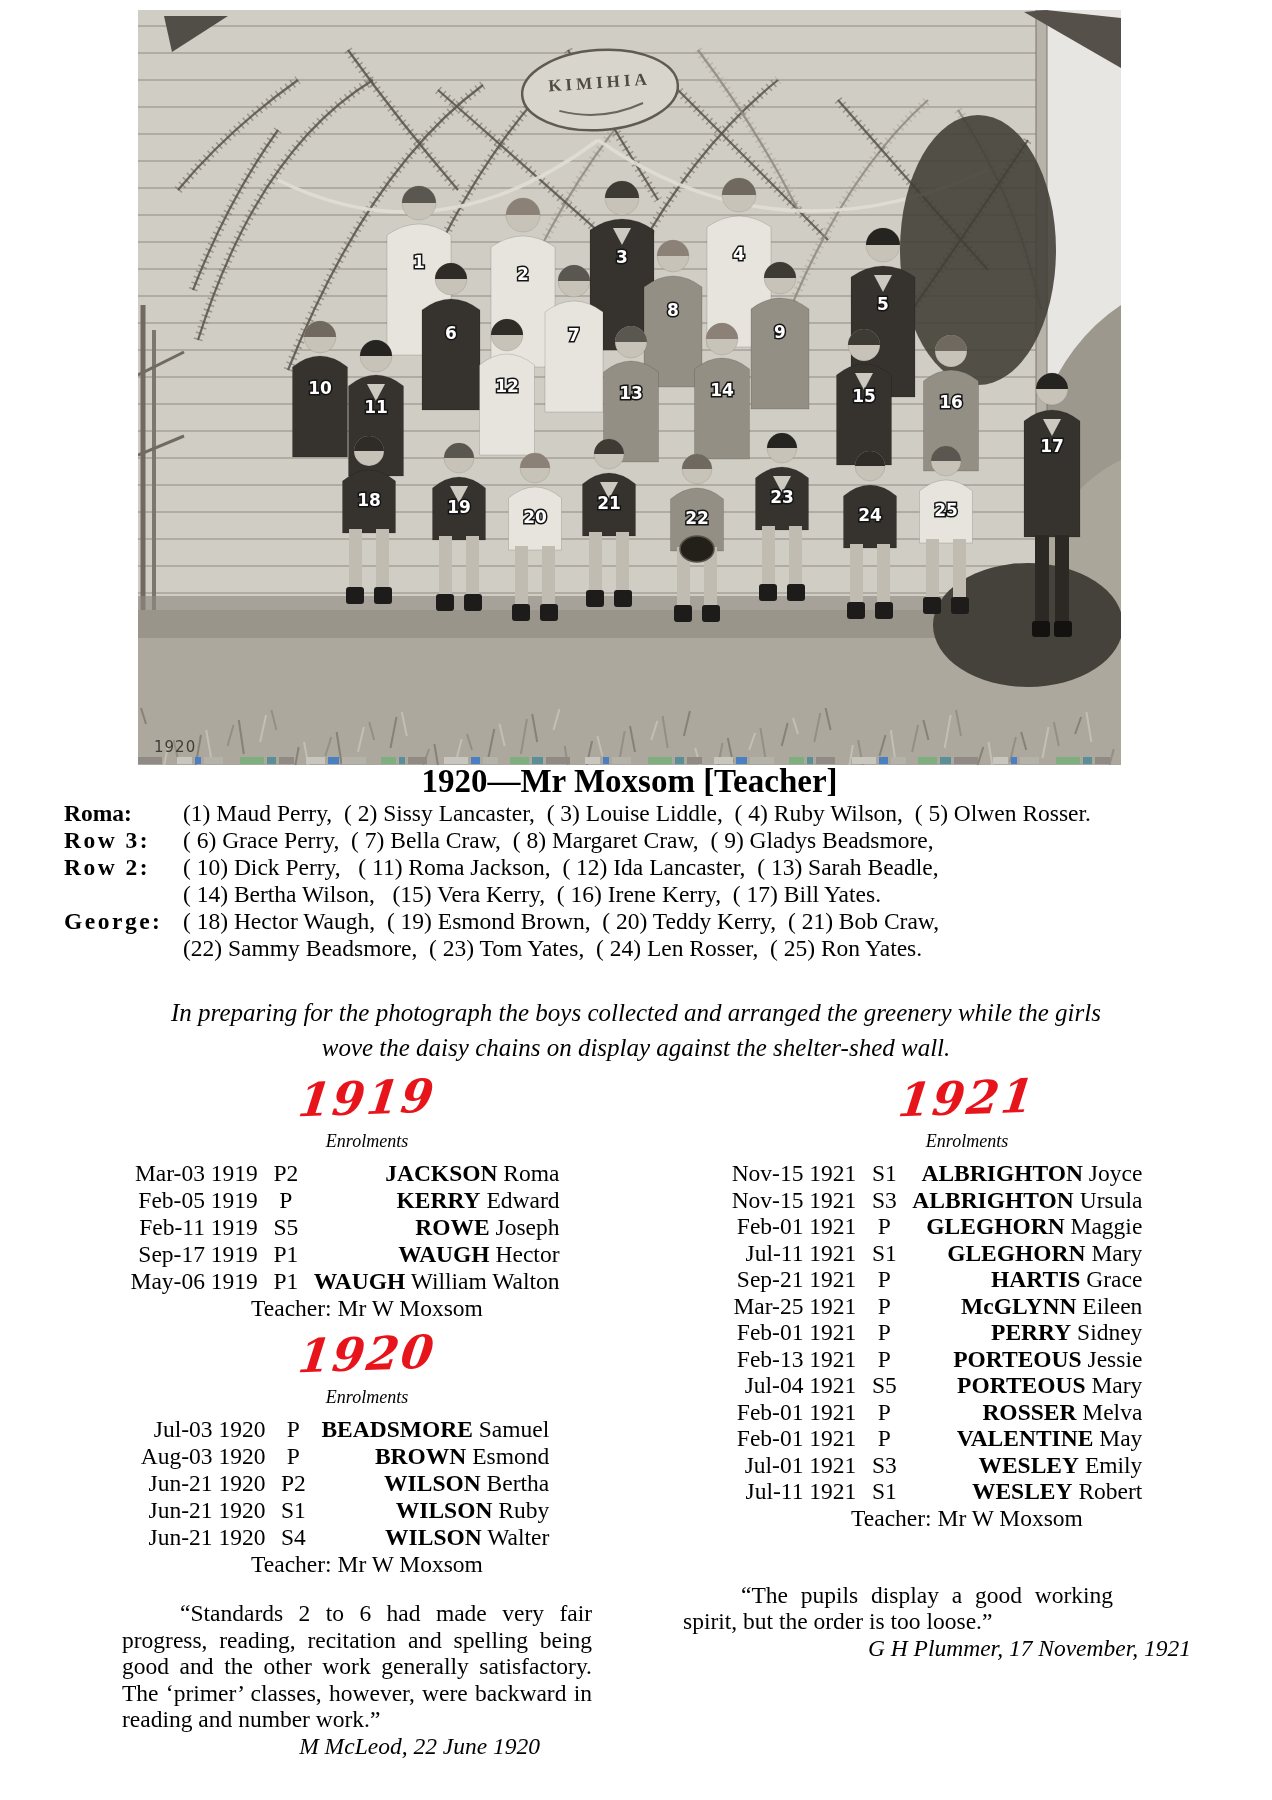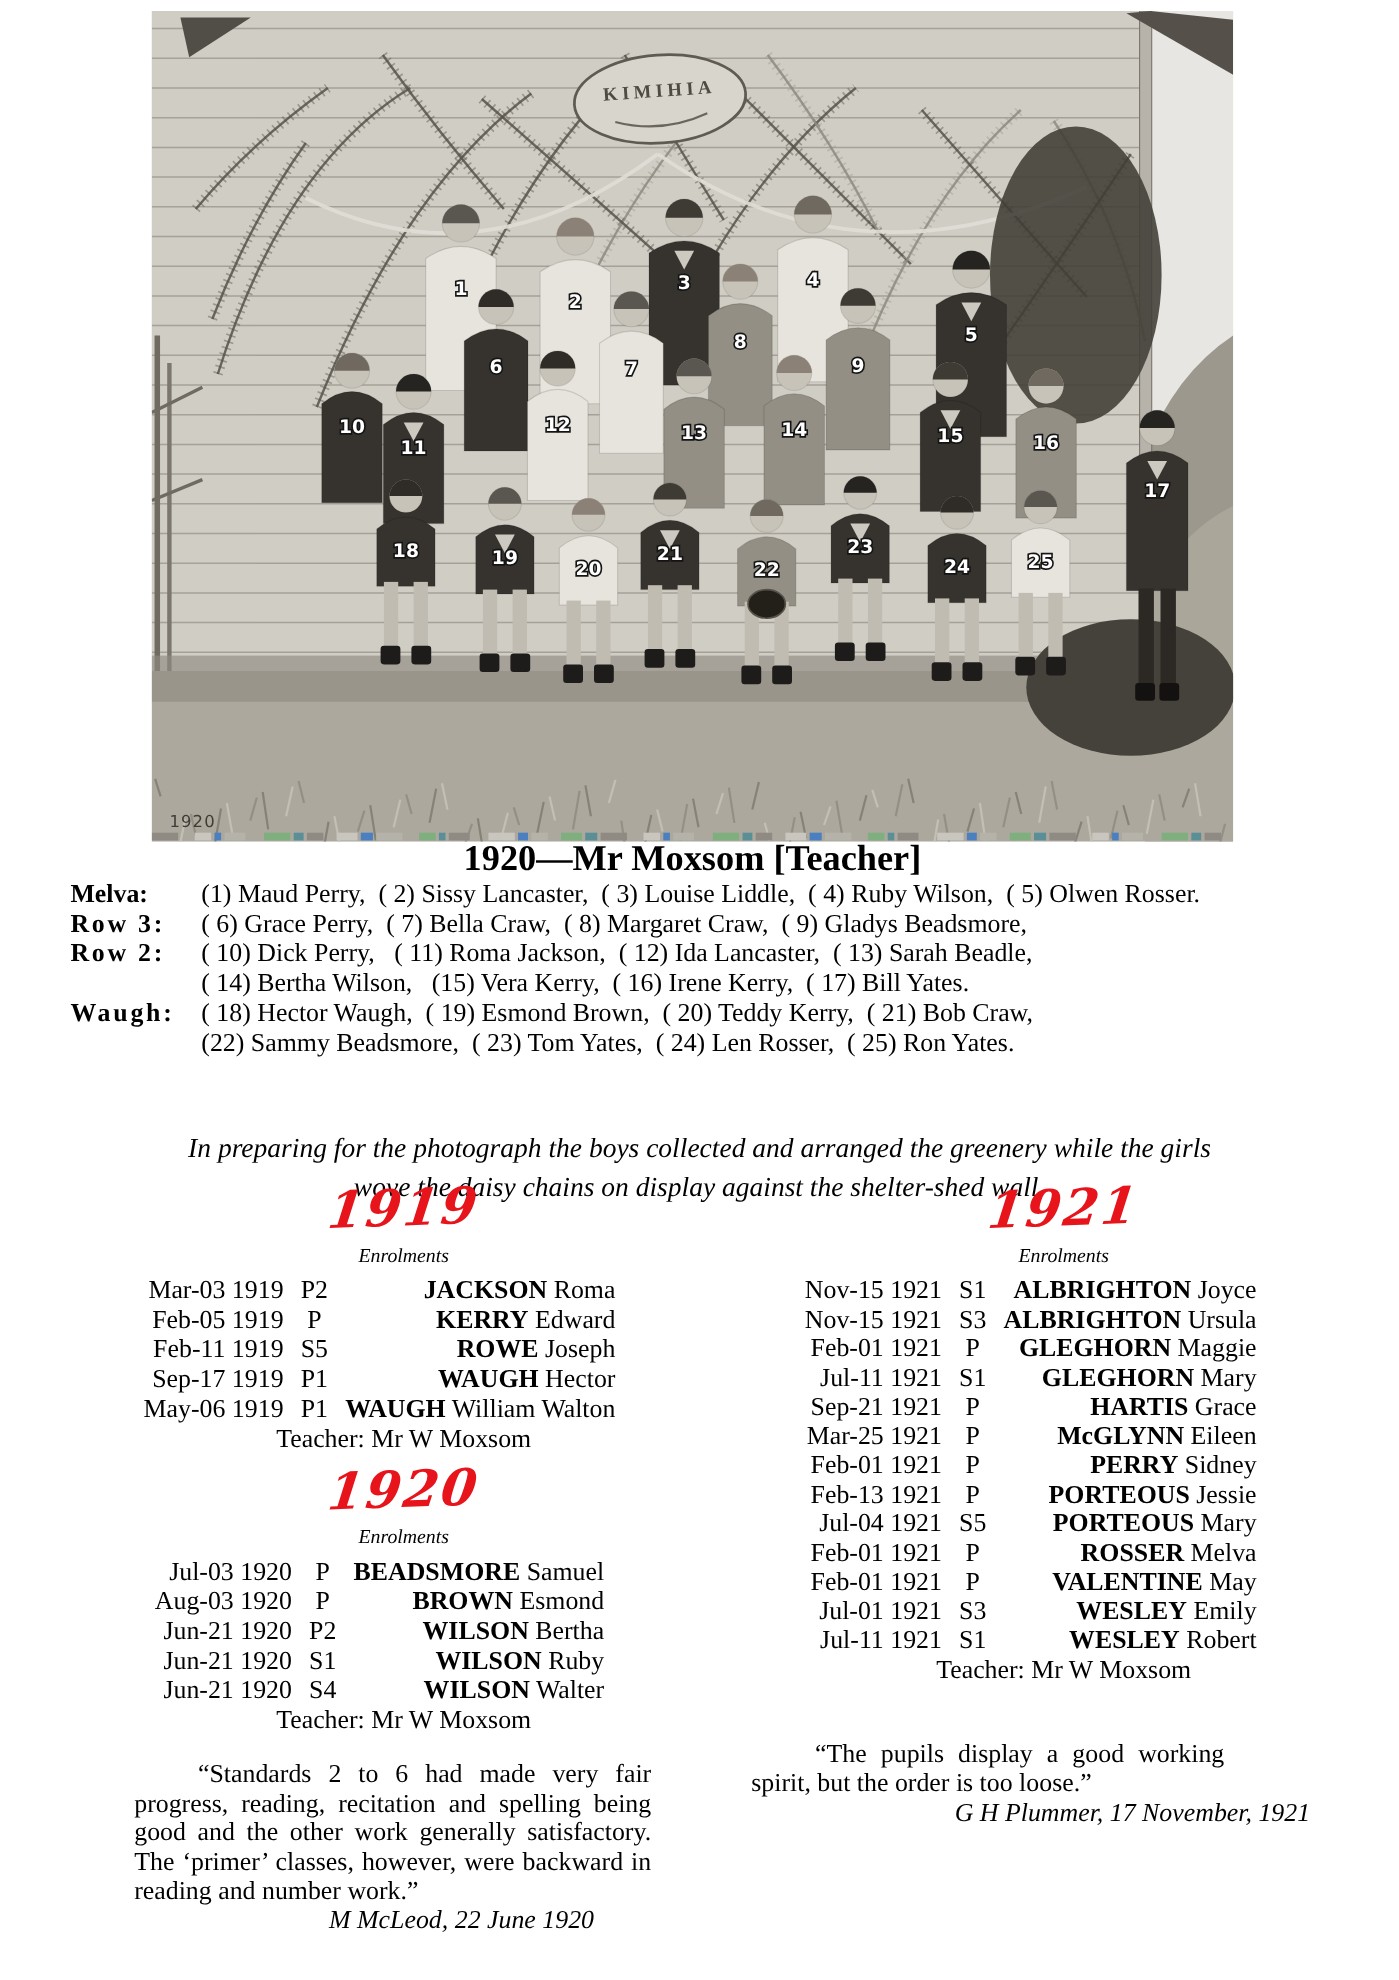--- a/index.html
+++ b/index.html
@@ -15,21 +15,21 @@
        stroke:#141414;stroke-width:3px;paint-order:stroke;text-anchor:middle;}
   
   .caption{position:absolute;left:138px;top:766px;width:983px;text-align:center;
            font-weight:bold;font-size:33px;line-height:30px;}
   .names{position:absolute;left:64px;top:800px;width:1070px;font-size:23.5px;line-height:27px;}
   .names-row{display:flex;}
   .names-label{width:119px;flex:none;font-weight:bold;}
   .names-label.spaced{letter-spacing:2.5px;}
   .names-text{white-space:pre-wrap;}
   .note{position:absolute;left:60px;top:995px;width:1152px;text-align:center;
-        font-style:italic;font-size:25px;line-height:35px;margin-top:32px;}
+        font-style:italic;font-size:25px;line-height:35px;}
   
   .col{position:absolute;font-size:23.5px;line-height:27px;}
   #col-left{left:95px;top:1070px;width:500px;}
   #col-right{left:683px;top:1070px;width:508px;}
   .year-script{text-align:center;height:56px;line-height:56px;}
   #col-left .year-script,#col-left .enrol-title,#col-left .teacher{padding-left:44px;}
   #col-right .year-script,#col-right .enrol-title,#col-right .teacher{padding-left:60px;}
   .year-script span{display:inline-block;font-family:"DejaVu Serif",serif;font-style:italic;
         font-weight:bold;font-size:46px;letter-spacing:2px;transform:skewX(-9deg) rotate(-2deg);}
   .enrol-title{text-align:center;font-style:italic;font-size:18px;line-height:31px;margin-bottom:3px;}
@@ -443,37 +443,37 @@
           <rect x="918" y="747" width="24" height="7" fill="#7fae7f"></rect>
           <rect x="945" y="747" width="9" height="7" fill="#5a8f98"></rect>
           <rect x="957" y="747" width="15" height="7" fill="#8f8b84"></rect>
         </g>
     </svg>
   </div>
 
   <div class="caption">1920—Mr Moxsom [Teacher]</div>
   <div class="names" id="names-block">
       <div class="names-row">
-        <span class="names-label">Melva:</span>
+        <span class="names-label">Roma:</span>
         <span class="names-text">(1) Maud Perry,  ( 2) Sissy Lancaster,  ( 3) Louise Liddle,  ( 4) Ruby Wilson,  ( 5) Olwen Rosser.</span>
       </div>
       <div class="names-row">
         <span class="names-label spaced">Row 3:</span>
         <span class="names-text">( 6) Grace Perry,  ( 7) Bella Craw,  ( 8) Margaret Craw,  ( 9) Gladys Beadsmore,</span>
       </div>
       <div class="names-row">
         <span class="names-label spaced">Row 2:</span>
         <span class="names-text">( 10) Dick Perry,   ( 11) Roma Jackson,  ( 12) Ida Lancaster,  ( 13) Sarah Beadle,</span>
       </div>
       <div class="names-row">
         <span class="names-label"></span>
         <span class="names-text">( 14) Bertha Wilson,   (15) Vera Kerry,  ( 16) Irene Kerry,  ( 17) Bill Yates.</span>
       </div>
       <div class="names-row">
-        <span class="names-label spaced">Waugh:</span>
+        <span class="names-label spaced">George:</span>
         <span class="names-text">( 18) Hector Waugh,  ( 19) Esmond Brown,  ( 20) Teddy Kerry,  ( 21) Bob Craw,</span>
       </div>
       <div class="names-row">
         <span class="names-label"></span>
         <span class="names-text">(22) Sammy Beadsmore,  ( 23) Tom Yates,  ( 24) Len Rosser,  ( 25) Ron Yates.</span>
       </div>
     </div>
 
   <div class="note">
     <div>In preparing for the photograph the boys collected and arranged the greenery while the girls</div>

